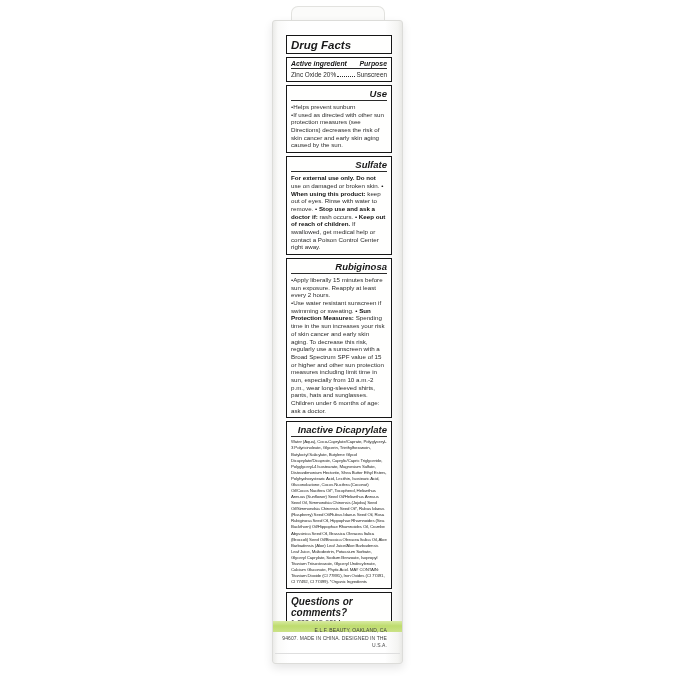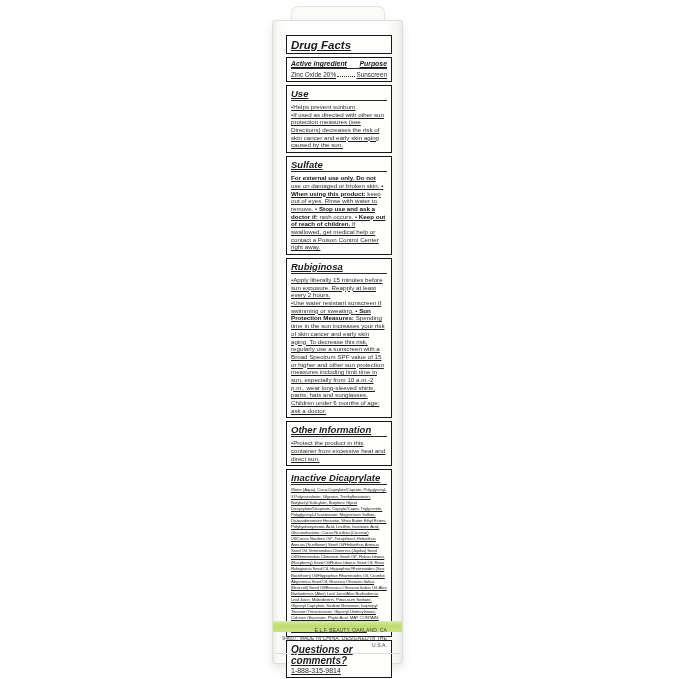--- a/index.html
+++ b/index.html
@@ -16,27 +16,27 @@
   }
   .face {
     position: relative; width: 131px; height: 644px;
     background: linear-gradient(to right, #ebebe9 0px, #fafaf9 5px, #ffffff 16px,
                 #ffffff 112px, #f4f4f2 125px, #e3e3e0 131px);
     border: 1px solid #dcdcd9; border-radius: 3px;
     box-shadow: 0 4px 10px rgba(0,0,0,.10);
   }
   .panel {
     position: absolute; left: 13px; top: 14px; width: 106px;
-    display: flex; flex-direction: column; gap: 3px; text-decoration: underline;
+    display: flex; flex-direction: column; gap: 3px;
   }
   .sec { border: 1.2px solid #161616; background: #fffffe; padding: 2px 4px 3px; }
   .sec-title { font-size: 11.5px; font-weight: bold; font-style: italic; padding: 3px 4px 2px; }
   .sec-head {
     font-size: 9.5px; font-weight: bold; font-style: italic;
-    border-bottom: 1px solid #2a2a2a; padding-bottom: 1px; margin-bottom: 2px;
+    border-bottom: 1px solid #2a2a2a; padding-bottom: 1px; margin-bottom: 2px; text-align: right;
   }
   .body { font-size: 6.2px; line-height: 1.24; color: #2b2b2b; }
   .bullet::before { content: "\2022 "; }
   .body b { color: #111; }
   .active-heads {
     display: flex; justify-content: space-between;
     font-size: 6.9px; font-weight: bold; font-style: italic;
     border-bottom: 1px solid #2a2a2a; padding-bottom: 1px; margin-bottom: 2px;
   }
   .active-row { display: flex; align-items: baseline; font-size: 6.4px; color: #2b2b2b; }
@@ -95,26 +95,20 @@
         </div>
 
         <div class="sec">
           <div class="sec-head">Rubiginosa</div>
           <div class="body">
             <div class="bullet">Apply liberally 15 minutes before sun exposure. Reapply at least every 2 hours.</div>
             <p class="bullet"><span>Use water resistant sunscreen if swimming or sweating.</span> <b>• Sun Protection Measures:</b> <span>Spending time in the sun increases your risk of skin cancer and early skin aging. To decrease this risk, regularly use a sunscreen with a Broad Spectrum SPF value of 15 or higher and other sun protection measures including limit time in sun, especially from 10 a.m.-2 p.m., wear long-sleeved shirts, pants, hats and sunglasses. Children under 6 months of age: ask a doctor.</span></p>
           </div>
         </div>
 
-        <div class="sec">
-          <div class="sec-head">Other Information</div>
-          <div class="body">
-            <div class="bullet">Protect the product in this container from excessive heat and direct sun.</div>
-          </div>
-        </div>
 
         <div class="sec">
           <div class="sec-head">Inactive Dicaprylate</div>
           <p class="inactive-body">Water (Aqua), Coco-Caprylate/Caprate, Polyglyceryl-3 Polyricinoleate, Glycerin, Triethylhexanoin, Butyloctyl Salicylate, Butylene Glycol Dicaprylate/Dicaprate, Caprylic/Capric Triglyceride, Polyglyceryl-4 Isostearate, Magnesium Sulfate, Disteardimonium Hectorite, Shea Butter Ethyl Esters, Polyhydroxystearic Acid, Lecithin, Isostearic Acid, Gluconolactone, Cocos Nucifera (Coconut) Oil/Cocos Nucifera Oil*, Tocopherol, Helianthus Annuus (Sunflower) Seed Oil/Helianthus Annuus Seed Oil, Simmondsia Chinensis (Jojoba) Seed Oil/Simmondsia Chinensis Seed Oil*, Rubus Idaeus (Raspberry) Seed Oil/Rubus Idaeus Seed Oil, Rosa Rubiginosa Seed Oil, Hippophae Rhamnoides (Sea Buckthorn) Oil/Hippophae Rhamnoides Oil, Crambe Abyssinica Seed Oil, Brassica Oleracea Italica (Broccoli) Seed Oil/Brassica Oleracea Italica Oil, Aloe Barbadensis (Aloe) Leaf Juice/Aloe Barbadensis Leaf Juice, Maltodextrin, Potassium Sorbate, Glyceryl Caprylate, Sodium Benzoate, Isopropyl Titanium Triisostearate, Glyceryl Undecylenate, Calcium Gluconate, Phytic Acid. MAY CONTAIN: Titanium Dioxide (CI 77891), Iron Oxides (CI 77491, CI 77492, CI 77499). *Organic Ingredients</p>
         </div>
 
         <div class="sec questions">
           <div class="prompt">Questions or comments?</div>
           <div class="phone">1-888-315-9814</div>
         </div>

